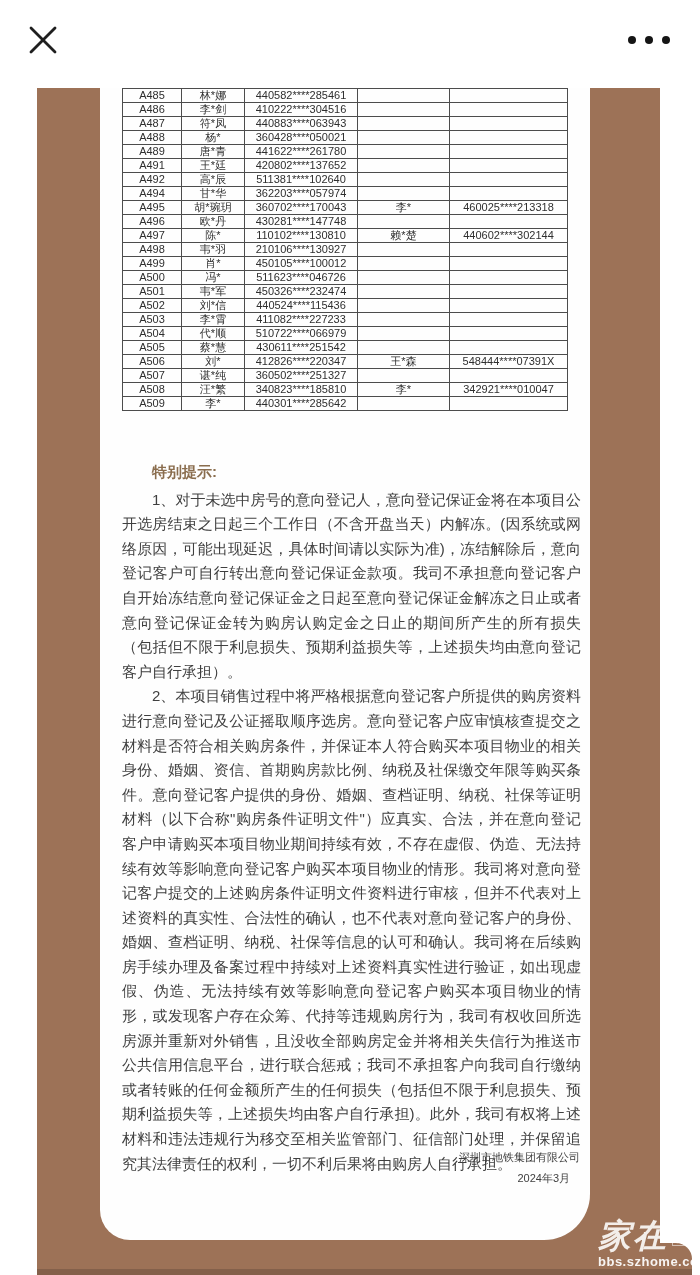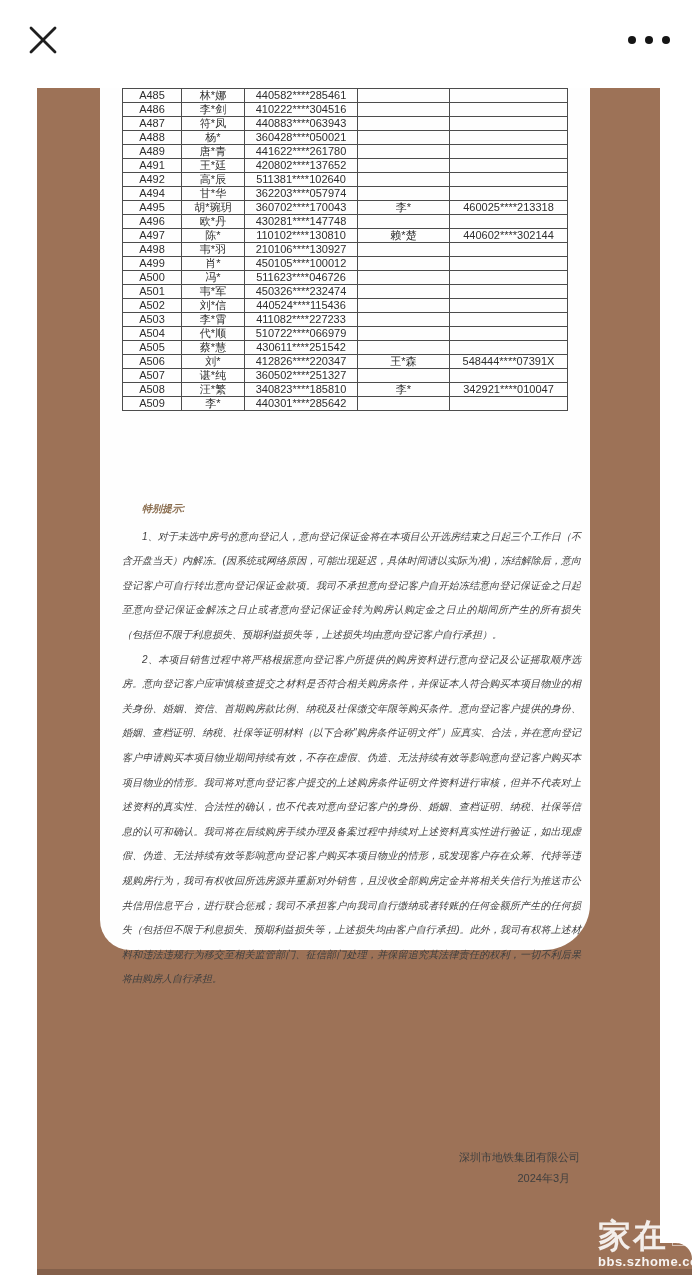--- a/index.html
+++ b/index.html
@@ -43,21 +43,21 @@
   }
   .bg-bottom-dark {
     position: absolute; left: 37px; top: 1269px;
     width: 655px; height: 6px;
     background: var(--brown-dark, #84604a); z-index: 1;
   }
 
   
   .card {
     position: absolute; left: 100px; top: 88px;
-    width: 490px; height: 862px;
+    width: 490px; height: 1152px;
     background: var(--card, #fefefe);
     border-bottom-left-radius: 30px;
     border-bottom-right-radius: 46px;
     z-index: 2;
   }
 
   
   .reg-table {
     position: absolute; left: 22px; top: 0;
     width: 445px;
@@ -67,26 +67,25 @@
     border: 1px solid #4c4c4c;
     height: 14px; padding: 0;
     font-size: 11px; line-height: 13px;
     text-align: center; vertical-align: middle;
     color: #2e2e2e;
     overflow: hidden; white-space: nowrap;
   }
 
   
   .content {
-    position: absolute; left: 22px; top: 409px;
+    position: absolute; left: 22px; top: 372px;
     width: 459px;
-    font-size: 10px; line-height: 24.6px;
+    font-size: 15px; line-height: 24.6px;
     color: var(--text, #3f3f3f);
     text-align: justify;
-    font-style: italic;
   }
   .notice-title {
     color: var(--heading, #8a6d4e);
     font-weight: bold;
     text-indent: 2em;
     margin-bottom: 3px;
   }
   .content p { text-indent: 2em; }
 
   
@@ -101,20 +100,21 @@
   .watermark {
     position: absolute; left: 598px; top: 1219px;
     z-index: 6; color: rgba(255,255,255,0.9);
     line-height: 1;
   }
   .wm-row { display: flex; align-items: flex-end; }
   .wm-main {
     font-size: 33px; font-weight: bold;
     letter-spacing: 2px; line-height: 34px;
     color: rgba(255,255,255,0.88);
+    font-style: italic;
   }
   .wm-badge {
     font-size: 10px;
     border: 1px solid rgba(255,255,255,0.55);
     padding: 1px 3px;
     margin-left: 4px; margin-bottom: 7px;
     color: rgba(255,255,255,0.7);
   }
   .wm-site {
     font-size: 13px; font-weight: bold;

